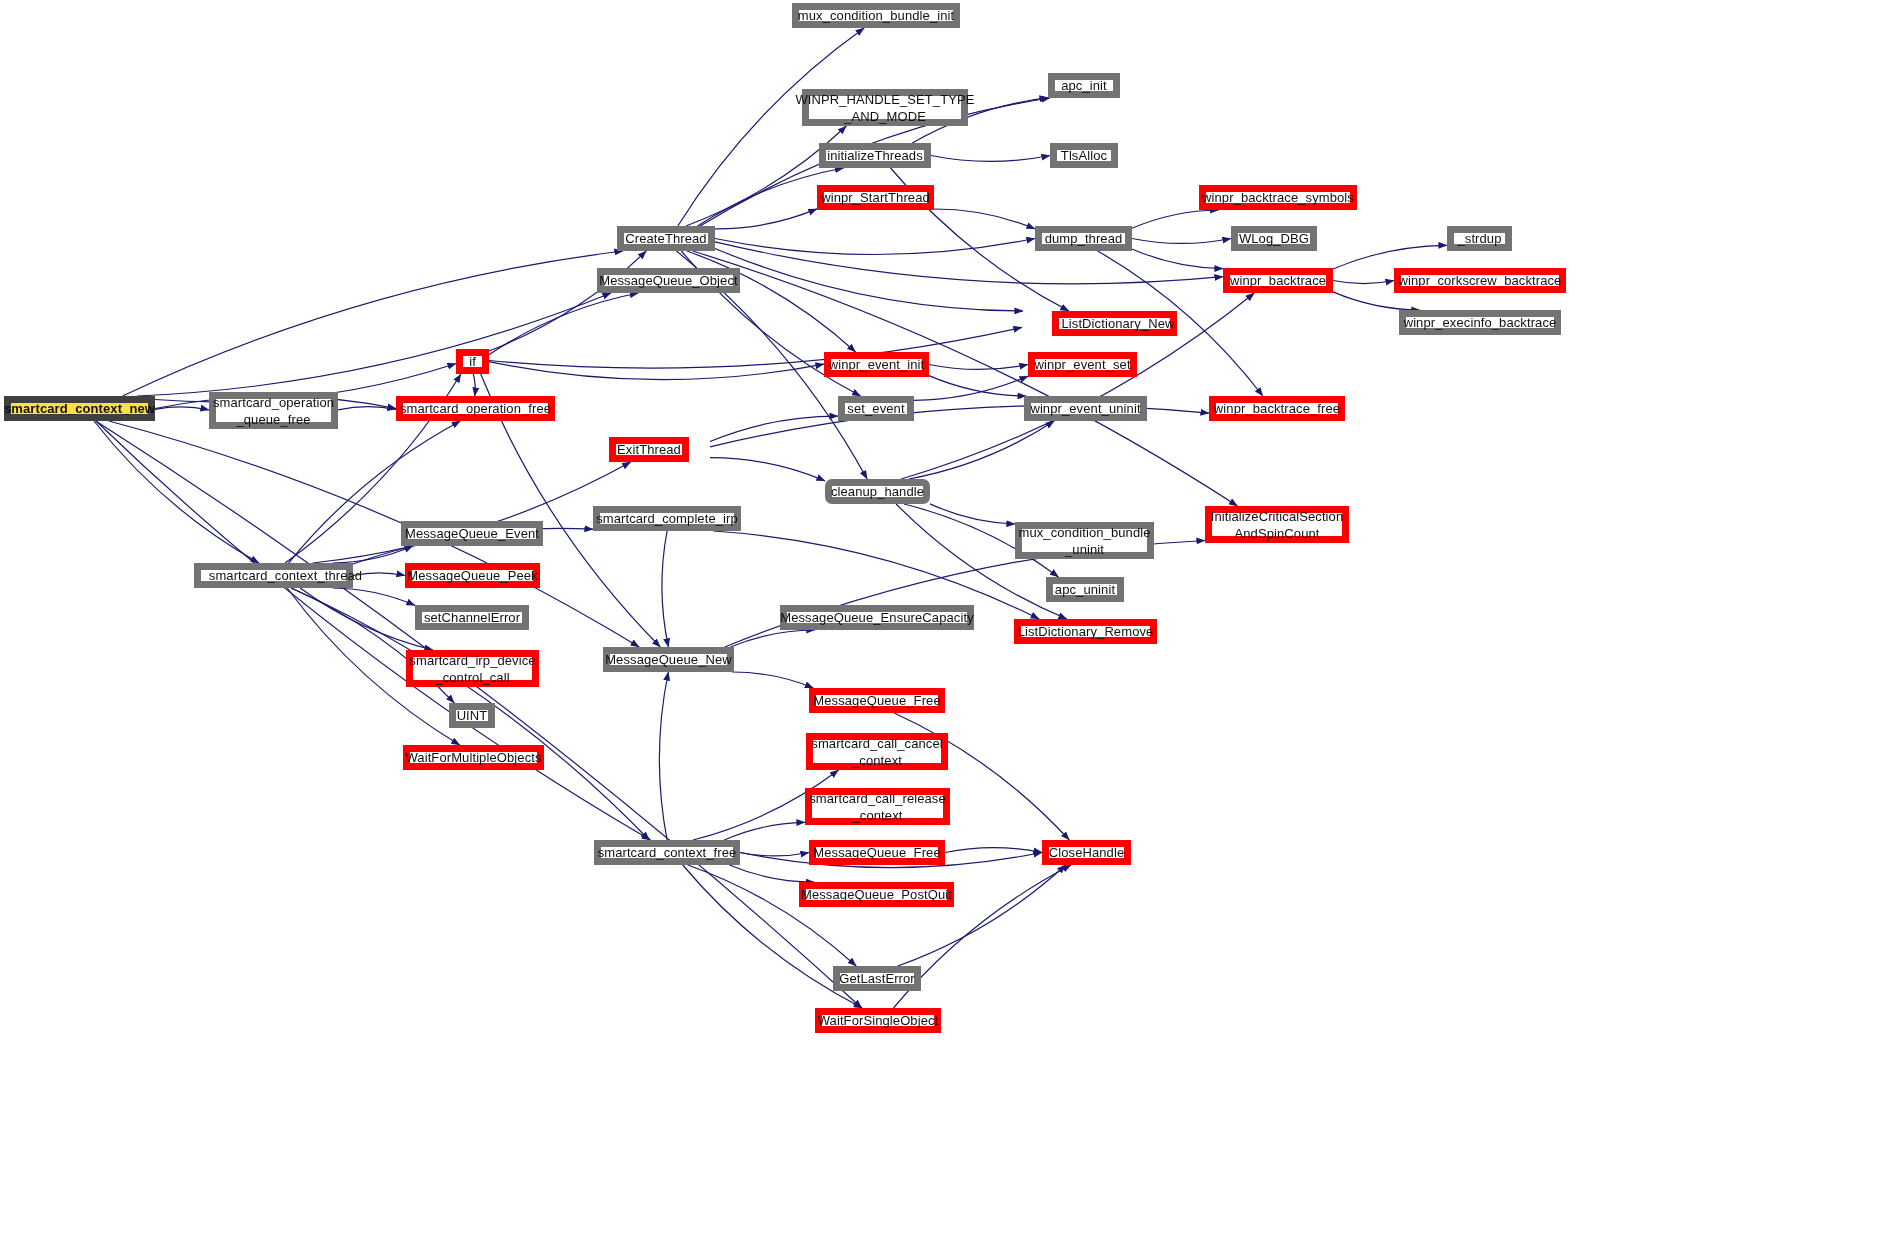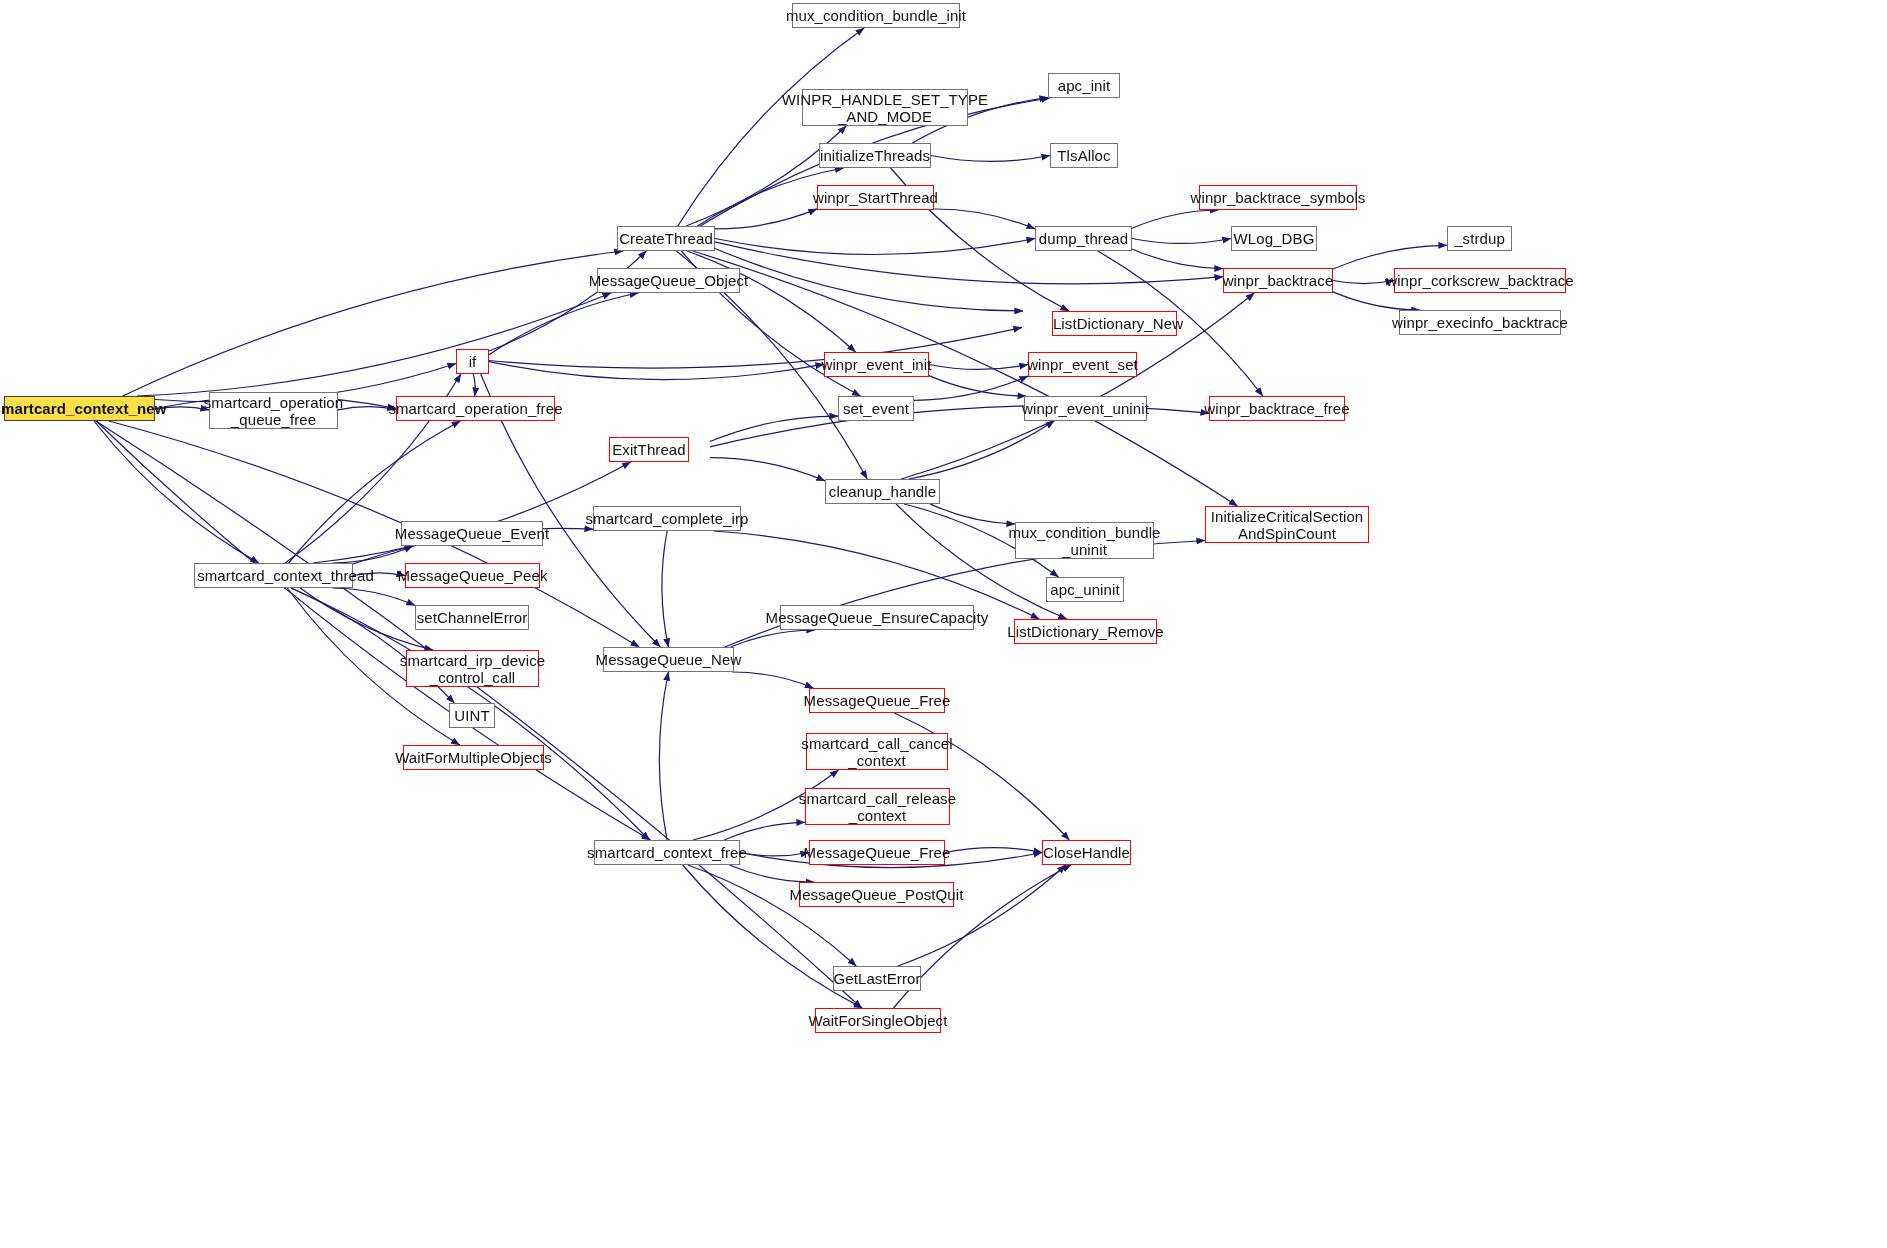--- a/index.html
+++ b/index.html
@@ -24,23 +24,23 @@
     pointer-events: none;
   }
   .node {
     position: absolute;
     box-sizing: border-box;
     display: flex;
     align-items: center;
     justify-content: center;
     text-align: center;
     background: #ffffff;
-    border: 1px solid #737373;
+    border: 7px solid #737373;
     color: #101010;
-    font-size: 15px;
+    font-size: 13px;
     line-height: 17px;
     letter-spacing: 0.1px;
     white-space: pre;
     z-index: 5;
   }
   .node.red {
     border-color: #ff0000;
   }
   .node.root {
     background: #fde047;
@@ -162,22 +162,22 @@
       <div class="node" style="left: 1447px; top: 226px; width: 65px; height: 25px;">_strdup</div>
       <div class="node red" style="left: 1394px; top: 268px; width: 172px; height: 25px;">winpr_corkscrew_backtrace</div>
       <div class="node" style="left: 1399px; top: 310px; width: 162px; height: 25px;">winpr_execinfo_backtrace</div>
       <div class="node red" style="left: 1052px; top: 311px; width: 125px; height: 25px; padding-left: 7px;">ListDictionary_New</div>
       <div class="node red" style="left: 824px; top: 352px; width: 105px; height: 25px;">winpr_event_init</div>
       <div class="node red" style="left: 1028px; top: 352px; width: 109px; height: 25px;">winpr_event_set</div>
       <div class="node red" style="left: 1209px; top: 396px; width: 136px; height: 25px;">winpr_backtrace_free</div>
       <div class="node" style="left: 838px; top: 396px; width: 76px; height: 25px;">set_event</div>
       <div class="node" style="left: 1024px; top: 396px; width: 123px; height: 25px;">winpr_event_uninit</div>
       <div class="node red" style="left: 609px; top: 437px; width: 80px; height: 25px;">ExitThread</div>
-      <div class="node" style="left: 825px; top: 479px; width: 115px; height: 25px;">cleanup_handle</div>
-      <div class="node red" style="left: 1205px; top: 506px; width: 164px; height: 37px;">InitializeCriticalSection
+      <div class="node" style="left: 825px; top: 479px; width: 105px; height: 25px; border-radius: 7px;">cleanup_handle</div>
+      <div class="node red" style="left: 1205px; top: 506px; width: 144px; height: 37px;">InitializeCriticalSection
 AndSpinCount</div>
       <div class="node" style="left: 1015px; top: 522px; width: 139px; height: 37px;">mux_condition_bundle
 _uninit</div>
       <div class="node" style="left: 1046px; top: 577px; width: 78px; height: 25px;">apc_uninit</div>
       <div class="node red" style="left: 1014px; top: 619px; width: 143px; height: 25px;">ListDictionary_Remove</div>
       <div class="node" style="left: 401px; top: 521px; width: 142px; height: 25px;">MessageQueue_Event</div>
       <div class="node red" style="left: 405px; top: 563px; width: 135px; height: 25px;">MessageQueue_Peek</div>
       <div class="node" style="left: 415px; top: 605px; width: 114px; height: 25px;">setChannelError</div>
       <div class="node red" style="left: 406px; top: 650px; width: 133px; height: 37px;">smartcard_irp_device
 _control_call</div>

